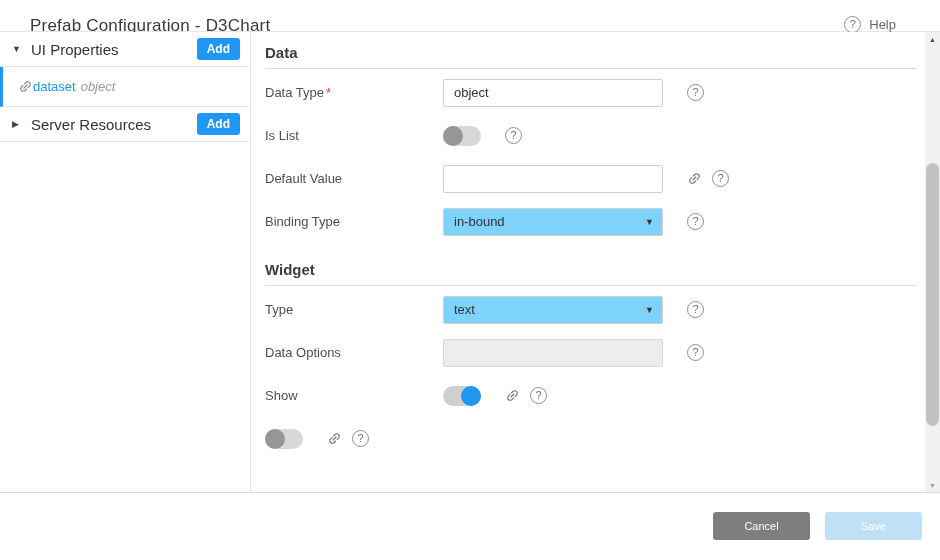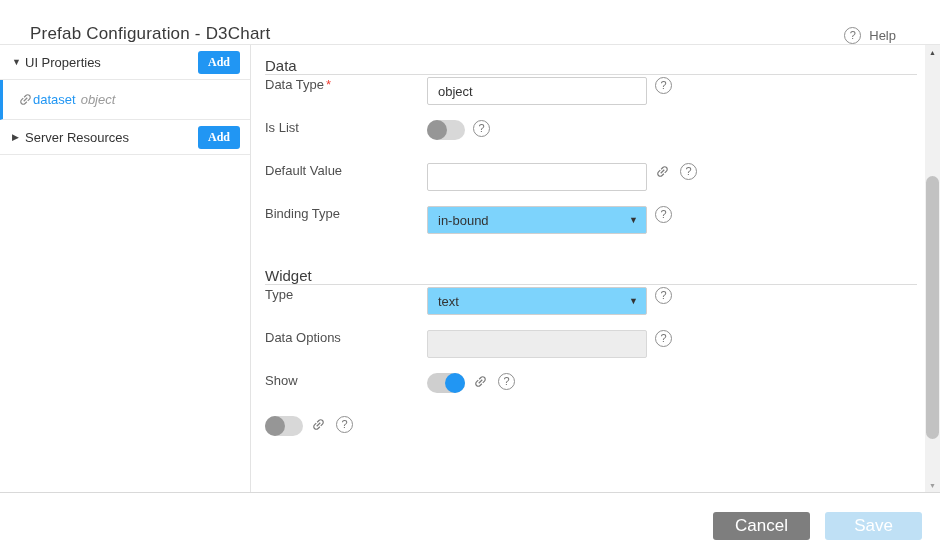--- a/index.html
+++ b/index.html
@@ -6,21 +6,21 @@
   html, body { width: 940px; height: 560px; }
   body {
     font-family: "Liberation Sans", "DejaVu Sans", sans-serif;
     background: #fff; color: #444; overflow: hidden;
     --accent: #2196f3;
   }
   .app { width: 940px; height: 560px; display: flex; flex-direction: column; background: #fff; }
 
   
   .hdr {
-    height: 45px; flex: none; display: flex; align-items: flex-end;
+    height: 32px; flex: none; display: flex; align-items: flex-start;
     padding: 16px 44px 0 30px; background: #fff; border-bottom: 1px solid #e6e6e6;
   }
   .hdr-title { font-size: 17px; color: #3a3a3a; letter-spacing: .2px; }
   .hdr-help { margin-left: auto; display: flex; align-items: center; gap: 8px; color: #666; font-size: 13px; cursor: pointer; }
 
   .qicon {
     display: inline-flex; align-items: center; justify-content: center;
     width: 17px; height: 17px; border: 1px solid #8f8f8f; border-radius: 50%;
     color: #757575; font-size: 11px; line-height: 1; flex: none; background: #fff; cursor: pointer;
   }
@@ -41,43 +41,43 @@
 
   
   .bodywrap { flex: 1; display: flex; background: #fff; position: relative; min-height: 0; }
 
   .sidebar { width: 251px; flex: none; border-right: 1px solid #e3e3e3; background: #fff; }
   .group-row {
     height: 35px; display: flex; align-items: center;
     padding: 0 10px 0 12px; border-bottom: 1px solid #e8e8e8; cursor: pointer;
   }
   .caret { width: 13px; font-size: 9px; color: #424242; flex: none; }
-  .group-label { font-size: 13px; color: #333; }
+  .group-label { margin-left: 6px; font-size: 15px; color: #333; }
   .add-btn {
     margin-left: auto; background: var(--accent); color: #fff; border: none;
     font-size: 12px; font-weight: bold; padding: 4px 10px; border-radius: 3px;
-    cursor: pointer; font-family: Liberation Serif, serif; text-align: right;
+    cursor: pointer; font-family: Liberation Sans, sans-serif; text-align: right;
   }
   .prop-row {
     height: 40px; display: flex; align-items: center; padding-left: 15px;
     border-left: 3px solid var(--accent); border-bottom: 1px solid #e8e8e8;
     background: #fff; cursor: pointer;
   }
   .bind-icon { flex: none; display: inline-flex; }
   .prop-name { font-size: 13px; color: var(--accent); }
   .prop-type { margin-left: 5px; font-size: 13px; color: #9a9a9a; font-style: italic; }
 
   
   .panel { flex: 1; padding: 12px 8px 0 14px; overflow: hidden; }
   .section-title {
-    font-size: 15px; font-weight: normal; color: #3d3d3d;
-    border-bottom: 1px solid #dcdcdc; margin-bottom: 2px;
+    font-size: 15px; font-weight: bold; color: #3d3d3d;
+    padding-bottom: 7px; border-bottom: 1px solid #dcdcdc; margin-bottom: 2px;
   }
   .section-title.second { margin-top: 18px; }
-  .row { height: 43px; display: flex; align-items: flex-start; }
+  .row { height: 43px; display: flex; align-items: center; gap: 16px; }
   .flabel { width: 162px; flex: none; font-size: 13px; color: #4f4f4f; }
   .req { color: #ef4035; margin-left: 2px; }
   .txt {
     width: 220px; height: 28px; border: 1px solid #cfcfcf; border-radius: 2px;
     padding: 0 10px; font-size: 13px; color: #333; font-family: inherit; background: #fff; outline: none;
   }
   .txt:disabled { background: #ededed; border-color: #d8d8d8; }
   .select {
     width: 220px; height: 28px; border: 1px solid #cfcfcf; border-radius: 2px;
     background: #7dd3fc; display: flex; align-items: center; justify-content: space-between;
@@ -98,21 +98,21 @@
   .sb-arrow.up { color: #4a4a4a; }
   .sb-arrow.down { position: absolute; bottom: 0; left: 0; right: 0; color: #9e9e9e; }
   .sb-thumb { position: absolute; left: 1px; right: 1px; top: 131px; height: 263px; background: #c2c2c2; border-radius: 7px; cursor: pointer; }
 
   
   .ftr {
     height: 68px; flex: none; background: #fff; border-top: 1px solid #d9d9d9;
     display: flex; justify-content: flex-end; align-items: flex-start;
     padding: 19px 18px 0 0; gap: 15px;
   }
-  .btn { width: 97px; height: 28px; border: none; border-radius: 3px; font-size: 17px; color: #fff; font-family: inherit; cursor: pointer; }
+  .btn { width: 97px; height: 28px; border: none; border-radius: 3px; font-size: 11px; color: #fff; font-family: inherit; cursor: pointer; }
   .btn-cancel { background: #7e7e7e; }
   .btn-save { background: #bfe0f5; }
 </style>
 </head>
 <body>
 
 <div class="app">
 
   <header class="hdr">
     <div class="hdr-title">Prefab Configuration - D3Chart</div>

